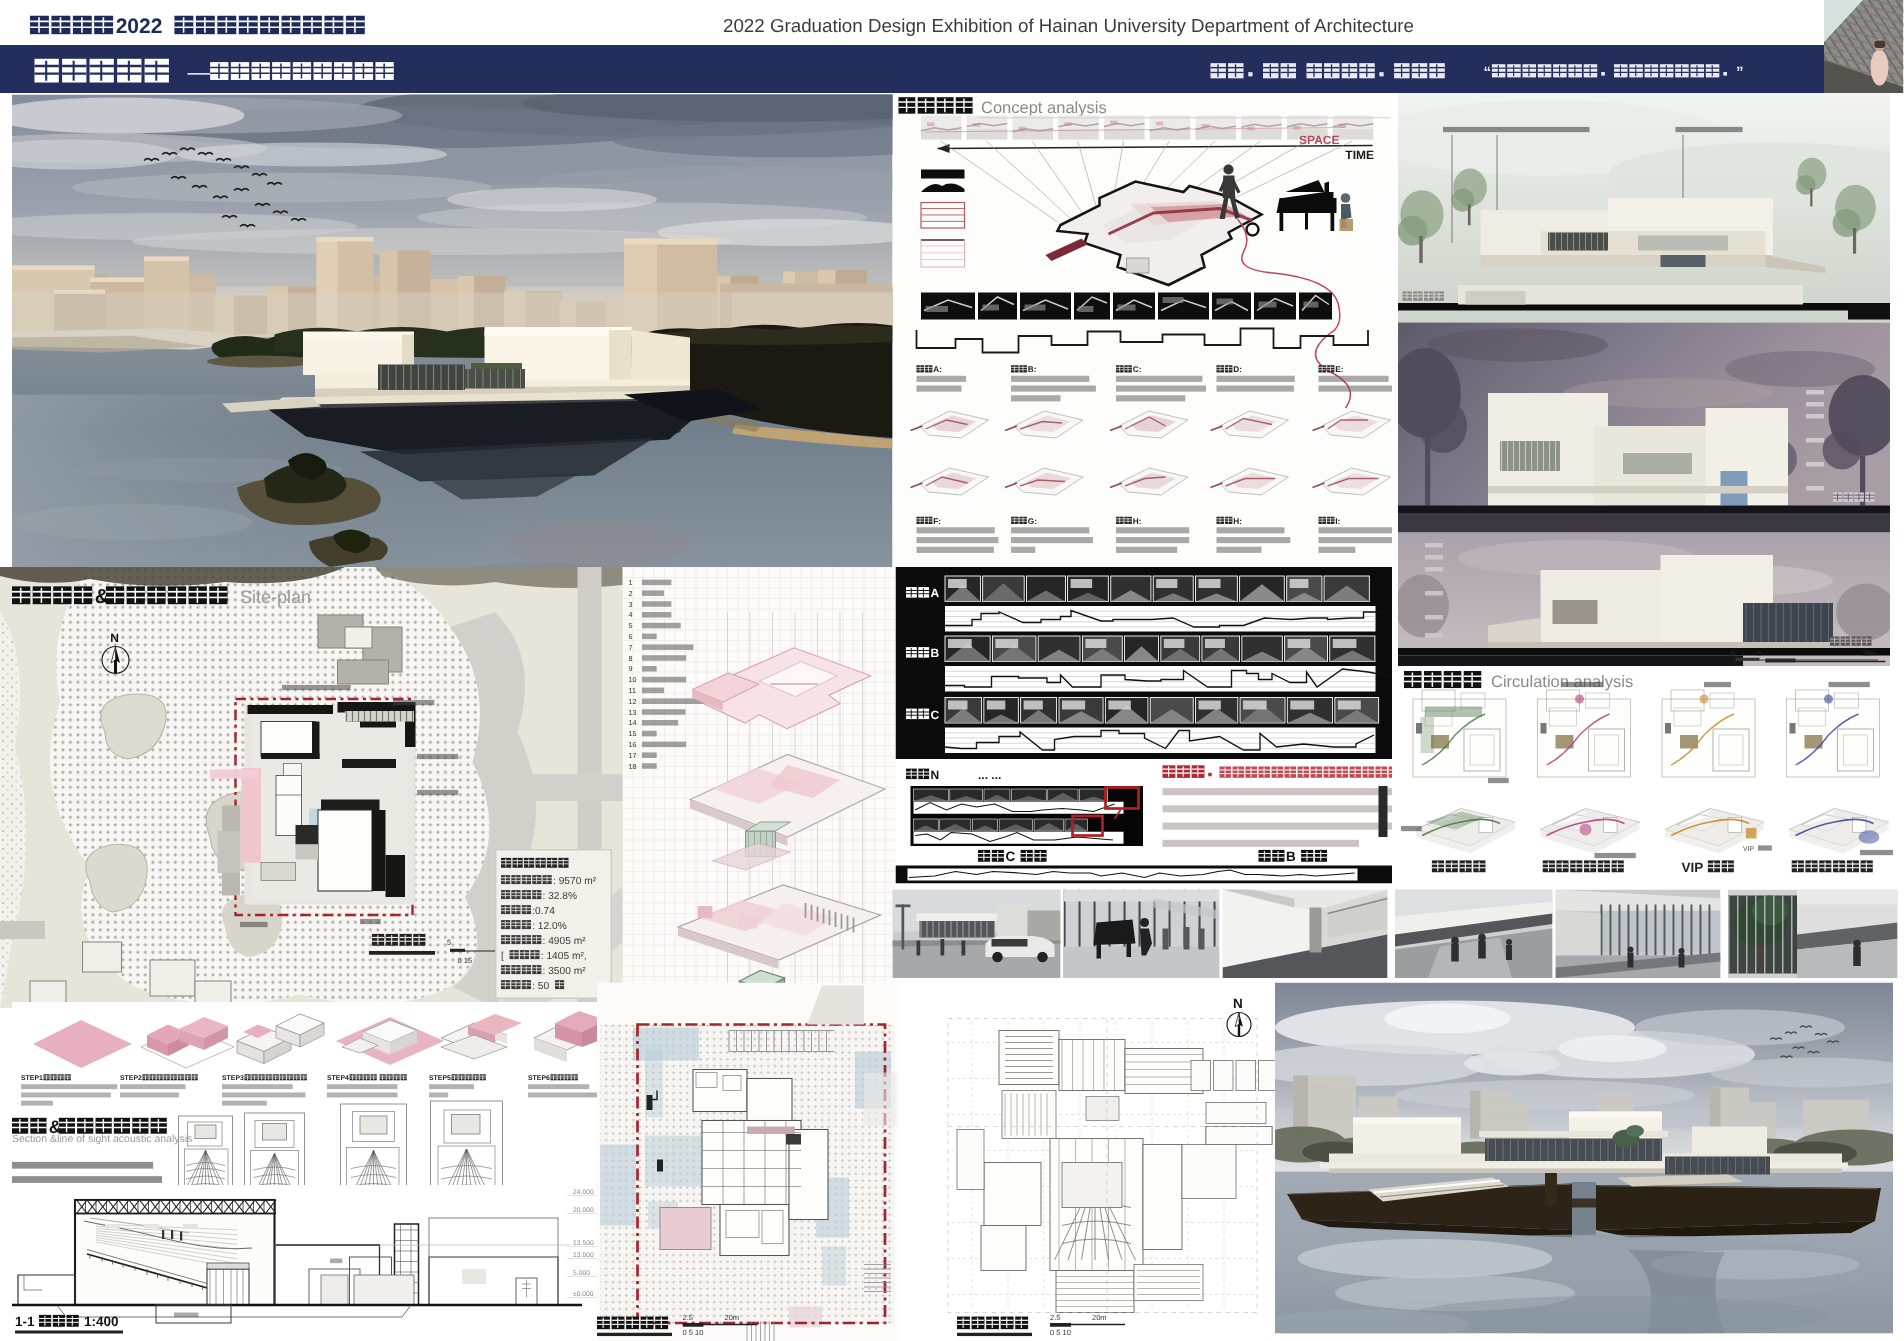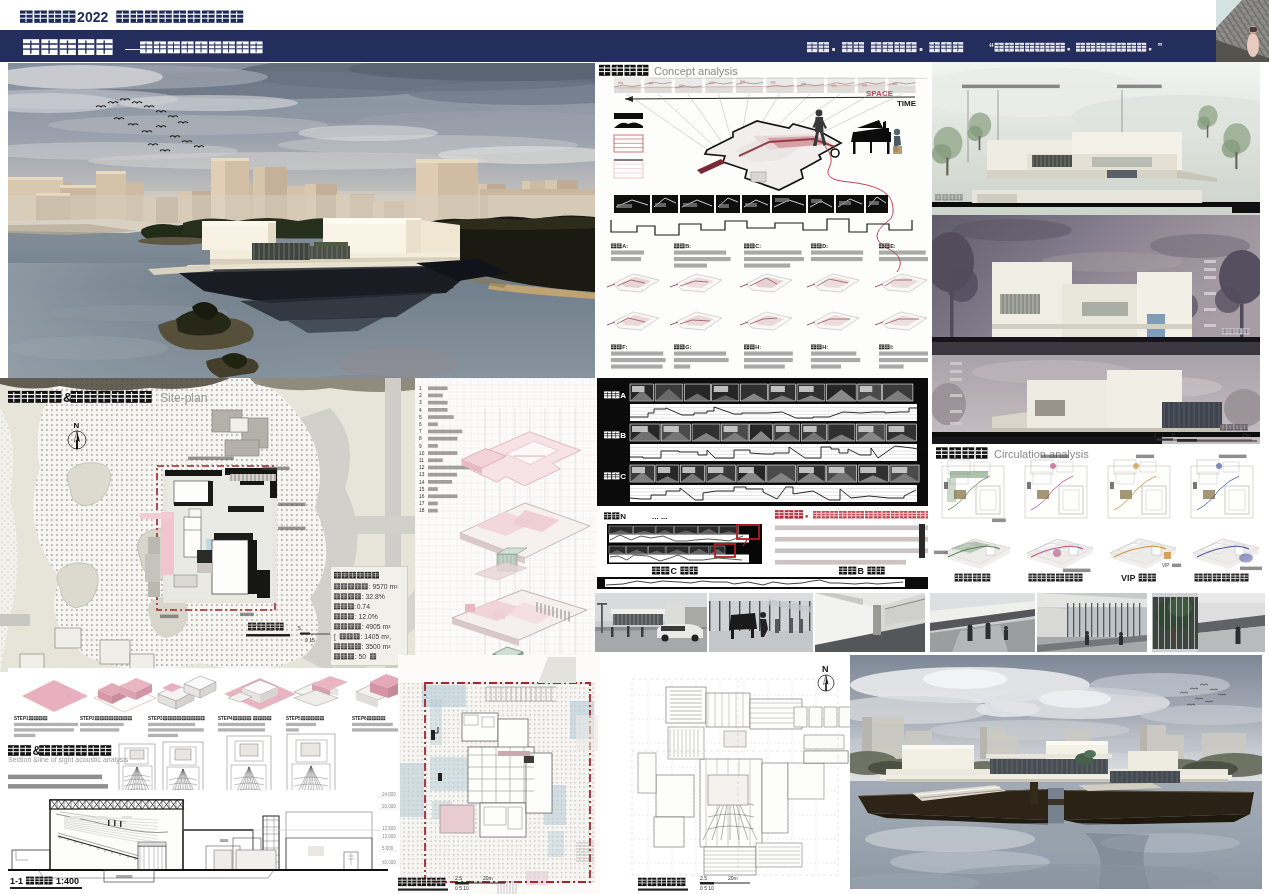--- a/index.html
+++ b/index.html
@@ -56,20 +56,21 @@
       <line x1="189.0" y1="3.5" x2="189.0" y2="13.9" stroke="#ffffff" stroke-width="1.07"></line>
       <rect x="197.3" y="2.5" width="12.6" height="12.3" fill="#1d2a57" opacity="1.0"></rect>
       <line x1="197.3" y1="6.2" x2="209.9" y2="6.2" stroke="#ffffff" stroke-width="1.19"></line>
       <line x1="197.3" y1="10.2" x2="209.9" y2="10.2" stroke="#ffffff" stroke-width="1.07"></line>
       <line x1="203.3" y1="3.5" x2="203.3" y2="13.9" stroke="#ffffff" stroke-width="1.07"></line>
       <rect x="211.6" y="2.5" width="12.6" height="12.3" fill="#1d2a57" opacity="1.0"></rect>
       <line x1="211.6" y1="6.2" x2="224.2" y2="6.2" stroke="#ffffff" stroke-width="1.19"></line>
       <line x1="211.6" y1="10.2" x2="224.2" y2="10.2" stroke="#ffffff" stroke-width="1.07"></line>
       <line x1="217.6" y1="3.5" x2="217.6" y2="13.9" stroke="#ffffff" stroke-width="1.07"></line>
 </svg>
+<div class="abs" style="left:482px;top:10px;font-size:12.5px;color:#3c3c3c;">2022 Graduation Design Exhibition of Hainan University Department of Architecture</div>
 <div class="abs" style="left:0px;top:30px;width:1216px;height:32px;background:#232e5c;"></div>
 <svg class="abs" style="left:22px;top:36px;" width="96" height="25" viewBox="0 0 96 25">
 <rect x="1.0" y="3.2" width="16.2" height="15.8" fill="#ffffff" opacity="1.0"></rect>
       <line x1="1.0" y1="8.0" x2="17.2" y2="8.0" stroke="#232e5c" stroke-width="1.53"></line>
       <line x1="1.0" y1="13.1" x2="17.2" y2="13.1" stroke="#232e5c" stroke-width="1.38"></line>
       <line x1="8.8" y1="4.5" x2="8.8" y2="17.8" stroke="#232e5c" stroke-width="1.38"></line>
       <rect x="19.4" y="3.2" width="16.2" height="15.8" fill="#ffffff" opacity="1.0"></rect>
       <line x1="19.4" y1="8.0" x2="35.6" y2="8.0" stroke="#232e5c" stroke-width="1.53"></line>
       <line x1="19.4" y1="13.1" x2="35.6" y2="13.1" stroke="#232e5c" stroke-width="1.38"></line>
       <line x1="27.1" y1="4.5" x2="27.1" y2="17.8" stroke="#232e5c" stroke-width="1.38"></line>

